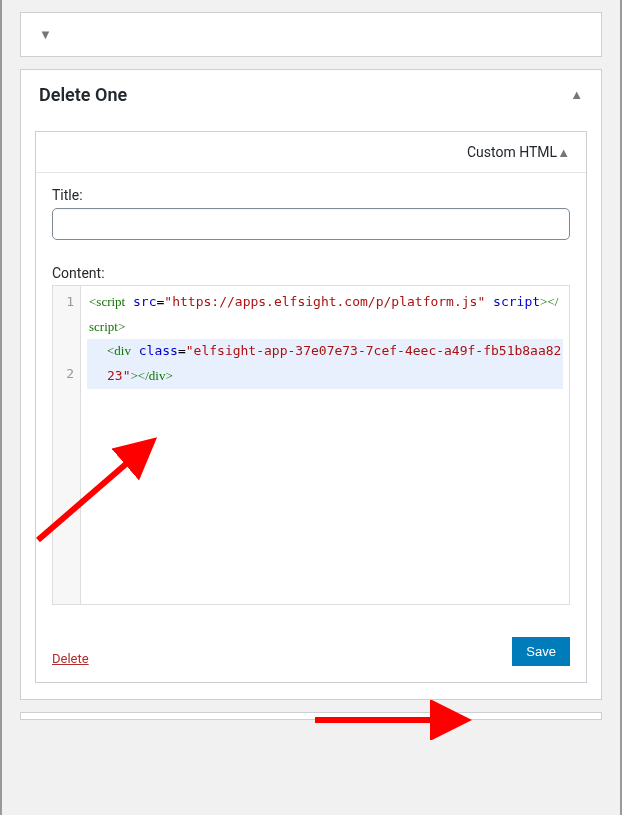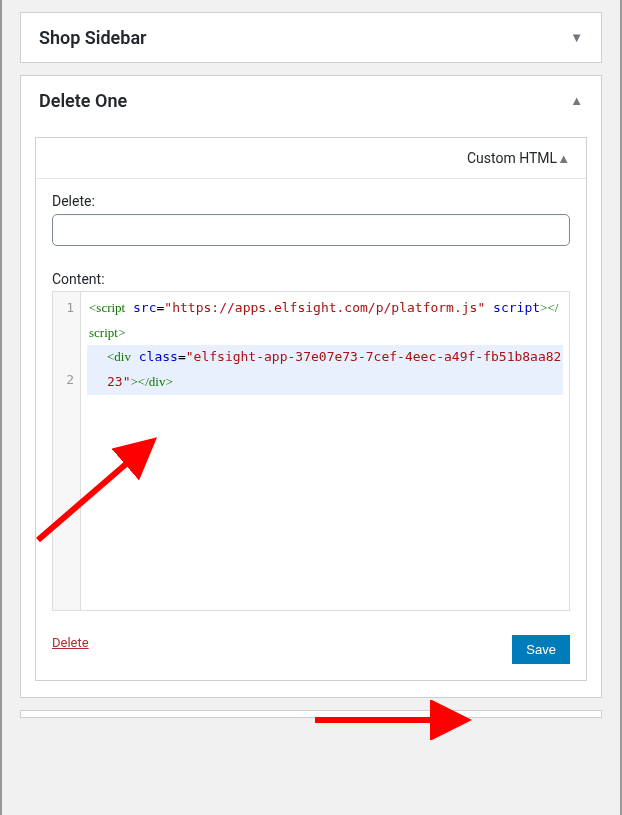--- a/index.html
+++ b/index.html
@@ -111,22 +111,22 @@
     .code-line.active {
       background: #e8f0fe;
       padding-left: 20px;
     }
     .tag { color: #170; font-family: Liberation Serif, serif; }
     .attr { color: #00c; }
     .str { color: #a11; }
     .widget-actions {
       display: flex;
       justify-content: space-between;
-      align-items: flex-start;
-      margin-top: 24px;
+      align-items: flex-end;
+      margin-top: 32px;
     }
     .delete-link {
       color: #b32d2e;
       text-decoration: underline;
       font-size: 13px;
       cursor: pointer;
     }
     .save-button {
       background: #007cba;
       color: #fff;
@@ -154,40 +154,39 @@
       z-index: 100;
     }
   </style>
 </head>
 <body>
 
 <div class="outer-border">
 
   <div class="widget-area">
     <div class="widget-area-header">
-      <h2>Shop Sidebar</h2>
       <span class="toggle-icon">▼</span>
     </div>
   </div>
 
   <div class="widget-area">
     <div class="widget-area-header">
       <h2>Delete One</h2>
       <span class="toggle-icon">▲</span>
     </div>
     <div class="widget-area-body">
 
       <div class="widget-item">
         <div class="widget-item-header">
           <h3>Custom HTML</h3>
           <span class="toggle-icon">▲</span>
         </div>
         <div class="widget-form">
 
-          <label class="form-label">Delete:</label>
+          <label class="form-label">Title:</label>
           <input type="text" class="title-input" value="" style="">
 
           <label class="form-label content-label">Content:</label>
           <div class="code-editor">
             <div class="gutter">
               <div style="height:72px;">1</div>
               <div>2</div>
             </div>
             <div class="code-lines" id="code-lines">
                 <div class="code-line"><span class="tag">&lt;script</span><span> </span><span class="attr">src</span><span>=</span><span class="str">"https://apps.elfsight.com/p/platform.js"</span><span> </span><span class="attr">script</span><span class="tag">&gt;</span><span class="tag">&lt;/‎script&gt;</span></div>

